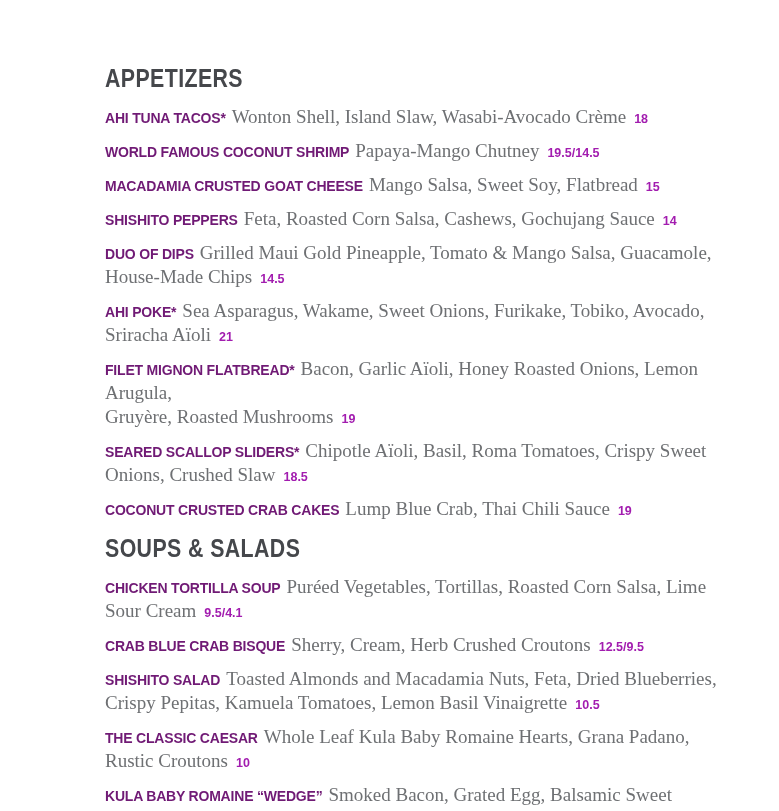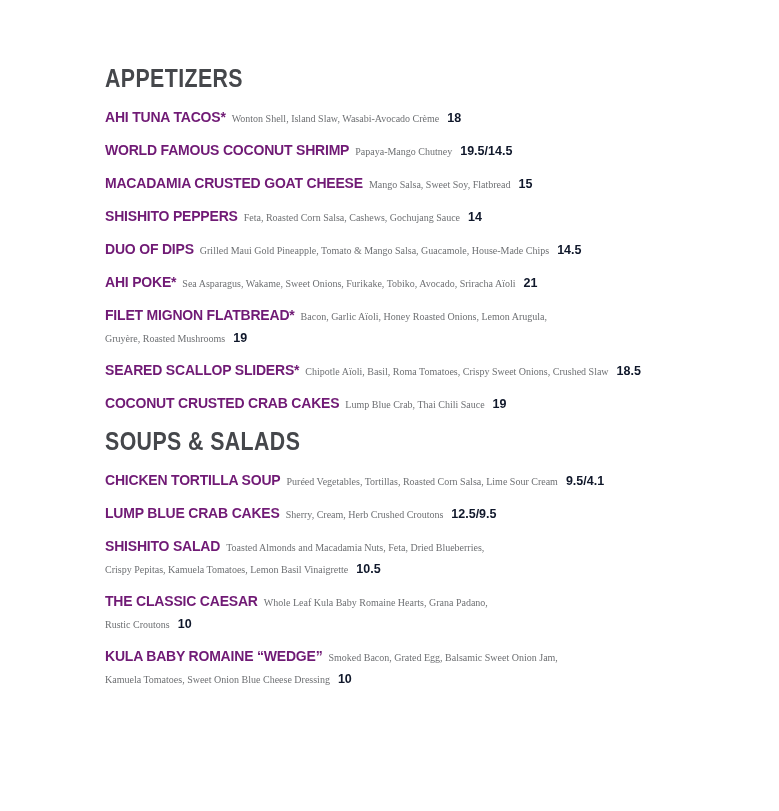--- a/index.html
+++ b/index.html
@@ -39,30 +39,30 @@
     font-family: "Liberation Sans", sans-serif;
     font-weight: bold;
     font-size: 14px;
     letter-spacing: -0.2px;
     color: #701a75;
     margin-right: 6px;
     line-height: 18px;
   }
   .item-desc {
     font-family: "Liberation Serif", "DejaVu Serif", serif;
-    font-size: 10px;
+    font-size: 19px;
     color: #6e7073;
     white-space: pre-wrap;
     line-height: 18px;
   }
   .item-price {
     font-family: "Liberation Sans", sans-serif;
     font-weight: bold;
     font-size: 12.5px;
-    color: #0f172a;
+    color: #a21caf;
     margin-left: 8px;
     white-space: nowrap;
     line-height: 18px;
   }
 </style>
 </head>
 <body>
 
 <div class="menu-page">
   <div id="sections-root">
@@ -88,21 +88,21 @@
 
   <div class="menu-item"><span class="item-name">COCONUT CRUSTED CRAB CAKES</span><span class="item-desc">Lump Blue Crab, Thai Chili Sauce</span><span class="item-price">19</span></div>
 </div>
   </div>
 
   <div class="menu-section">
     <div class="section-title">SOUPS &amp; SALADS</div>
     <div class="section-items">
   <div class="menu-item"><span class="item-name">CHICKEN TORTILLA SOUP</span><span class="item-desc">Puréed Vegetables, Tortillas, Roasted Corn Salsa, Lime Sour Cream</span><span class="item-price">9.5/4.1</span></div>
 
-  <div class="menu-item"><span class="item-name">LUMP BLUE CRAB CAKES</span><span class="item-desc">Sherry, Cream, Herb Crushed Croutons</span><span class="item-price">12.5/9.5</span></div>
+  <div class="menu-item"><span class="item-name">CRAB BLUE CRAB BISQUE</span><span class="item-desc">Sherry, Cream, Herb Crushed Croutons</span><span class="item-price">12.5/9.5</span></div>
 
   <div class="menu-item"><span class="item-name">SHISHITO SALAD</span><span class="item-desc">Toasted Almonds and Macadamia Nuts, Feta, Dried Blueberries,
 Crispy Pepitas, Kamuela Tomatoes, Lemon Basil Vinaigrette</span><span class="item-price">10.5</span></div>
 
   <div class="menu-item"><span class="item-name">THE CLASSIC CAESAR</span><span class="item-desc">Whole Leaf Kula Baby Romaine Hearts, Grana Padano,
 Rustic Croutons</span><span class="item-price">10</span></div>
 
   <div class="menu-item"><span class="item-name">KULA BABY ROMAINE “WEDGE”</span><span class="item-desc">Smoked Bacon, Grated Egg, Balsamic Sweet Onion Jam,
 Kamuela Tomatoes, Sweet Onion Blue Cheese Dressing</span><span class="item-price">10</span></div>
 </div>

